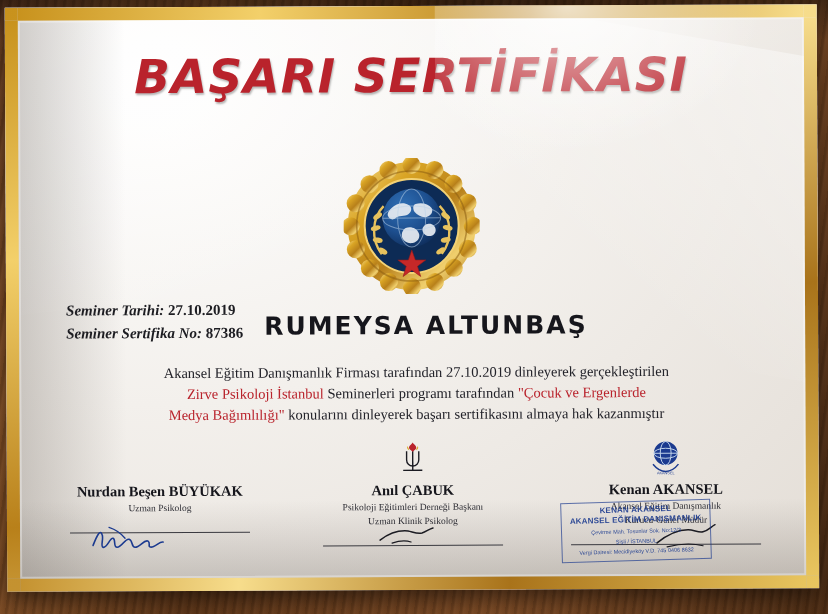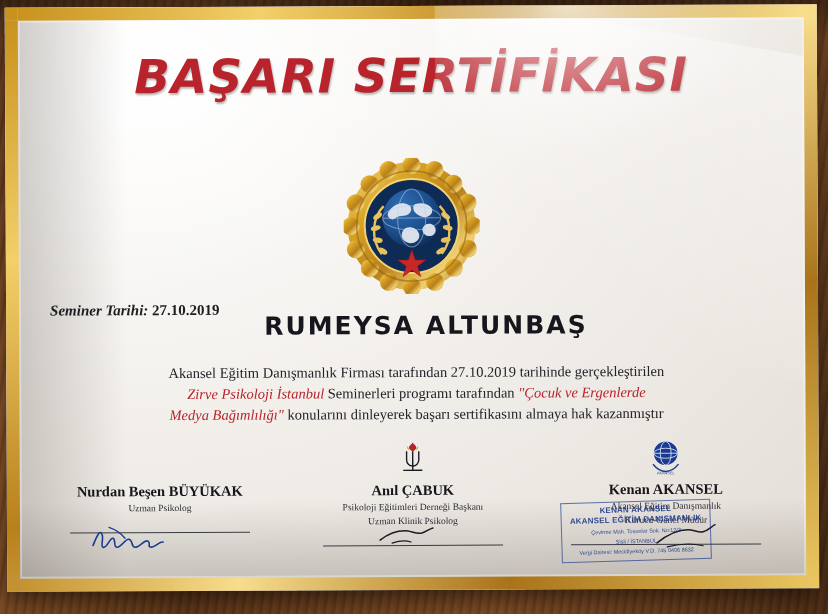--- a/index.html
+++ b/index.html
@@ -135,20 +135,21 @@
     top: 292px;
     font-family: "Liberation Serif", serif;
     color: #1d1d22;
   }
   .meta-line {
     font-size: 15px;
     font-style: italic;
     font-weight: bold;
     line-height: 1.5;
     white-space: nowrap;
+    margin-left: 16px;
   }
   .meta-line .val {
     font-style: normal;
   }
 
   
   .recipient {
     position: absolute;
     left: 258px;
     top: 305px;
@@ -167,21 +168,20 @@
     width: 580px;
     top: 356px;
     text-align: center;
     font-family: "Liberation Serif", serif;
     font-size: 14.5px;
     line-height: 21px;
     color: #23232a;
   }
   .body-text .hl {
     color: #b9232c;
-    font-style: italic;
   }
 
   
   .sig-row {
     position: absolute;
     left: 28px;
     right: 28px;
     top: 430px;
     display: flex;
     justify-content: space-between;
@@ -359,26 +359,30 @@
           <polygon points="68,92 71.5,102 82,102 73.6,108.3 76.8,118.5 68,112.3 59.2,118.5 62.4,108.3 54,102 64.5,102" fill="#c62828" stroke="#8e1b1b" stroke-width="0.6"></polygon>
         </g>
       </svg>
     </div>
 
     <div class="meta">
       <div class="meta-line">
         <span>Seminer Tarihi:</span>
         <span class="val">27.10.2019</span>
       </div>
+      <div class="meta-line">
+        <span>Seminer Sertifika No:</span>
+        <span class="val">87386</span>
+      </div>
     </div>
 
     <div class="recipient">RUMEYSA ALTUNBAŞ</div>
 
     <div class="body-text">
-      <span>Akansel Eğitim Danışmanlık Firması tarafından </span><span>27.10.2019</span><span> tarihinde gerçekleştirilen</span><br>
+      <span>Akansel Eğitim Danışmanlık Firması tarafından </span><span>27.10.2019</span><span> dinleyerek gerçekleştirilen</span><br>
       <span class="hl">Zirve Psikoloji İstanbul</span><span> Seminerleri programı tarafından </span><span class="hl">"Çocuk ve Ergenlerde</span><br>
       <span class="hl">Medya Bağımlılığı"</span><span> konularını dinleyerek başarı sertifikasını almaya hak kazanmıştır</span>
     </div>
 
     <div class="sig-row">
 
       <div class="sig-col">
         <div class="sig-logo"></div>
         <div class="sig-name">Nurdan Beşen BÜYÜKAK</div>
         <div class="sig-role">Uzman Psikolog</div>

